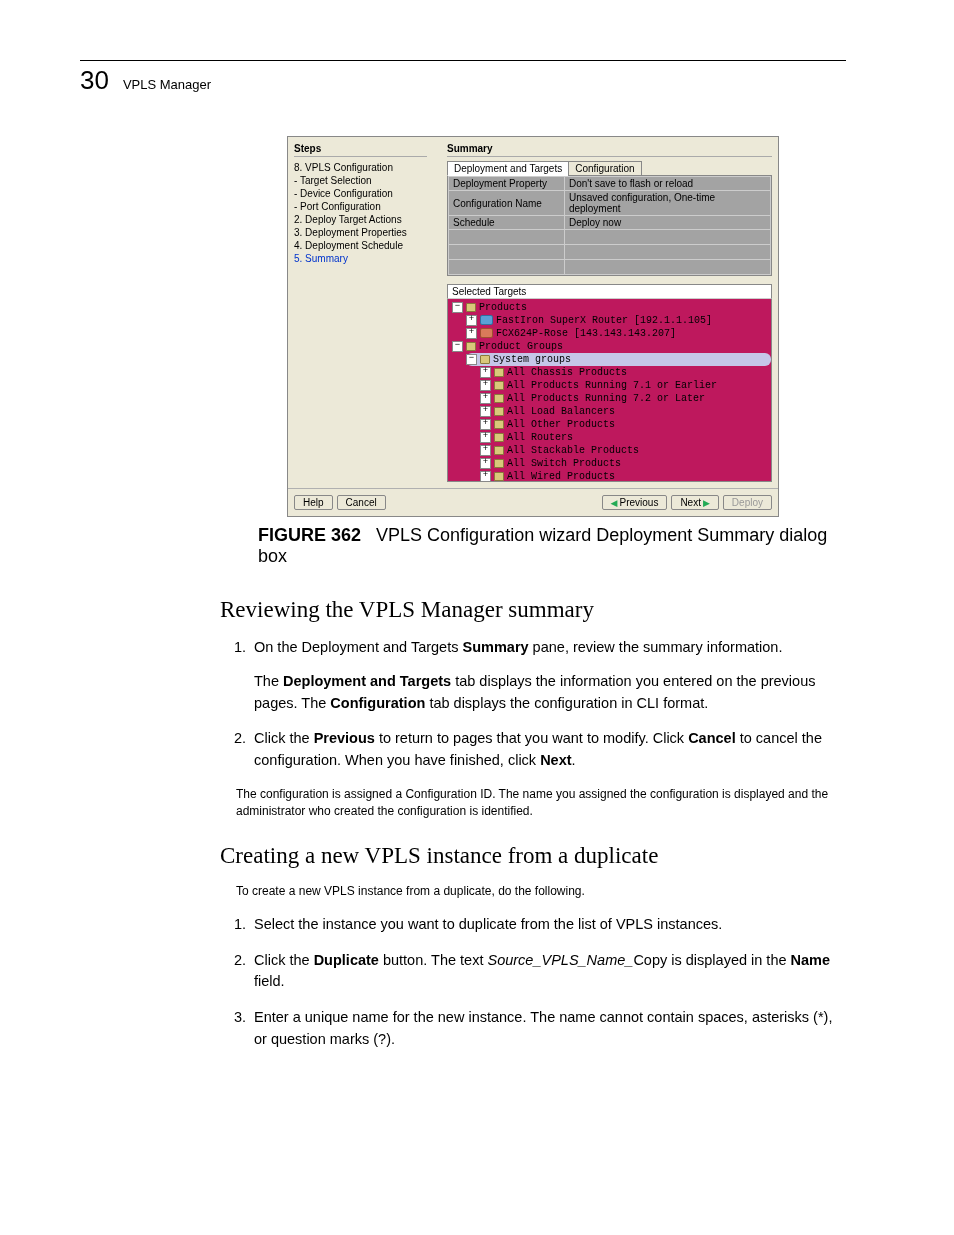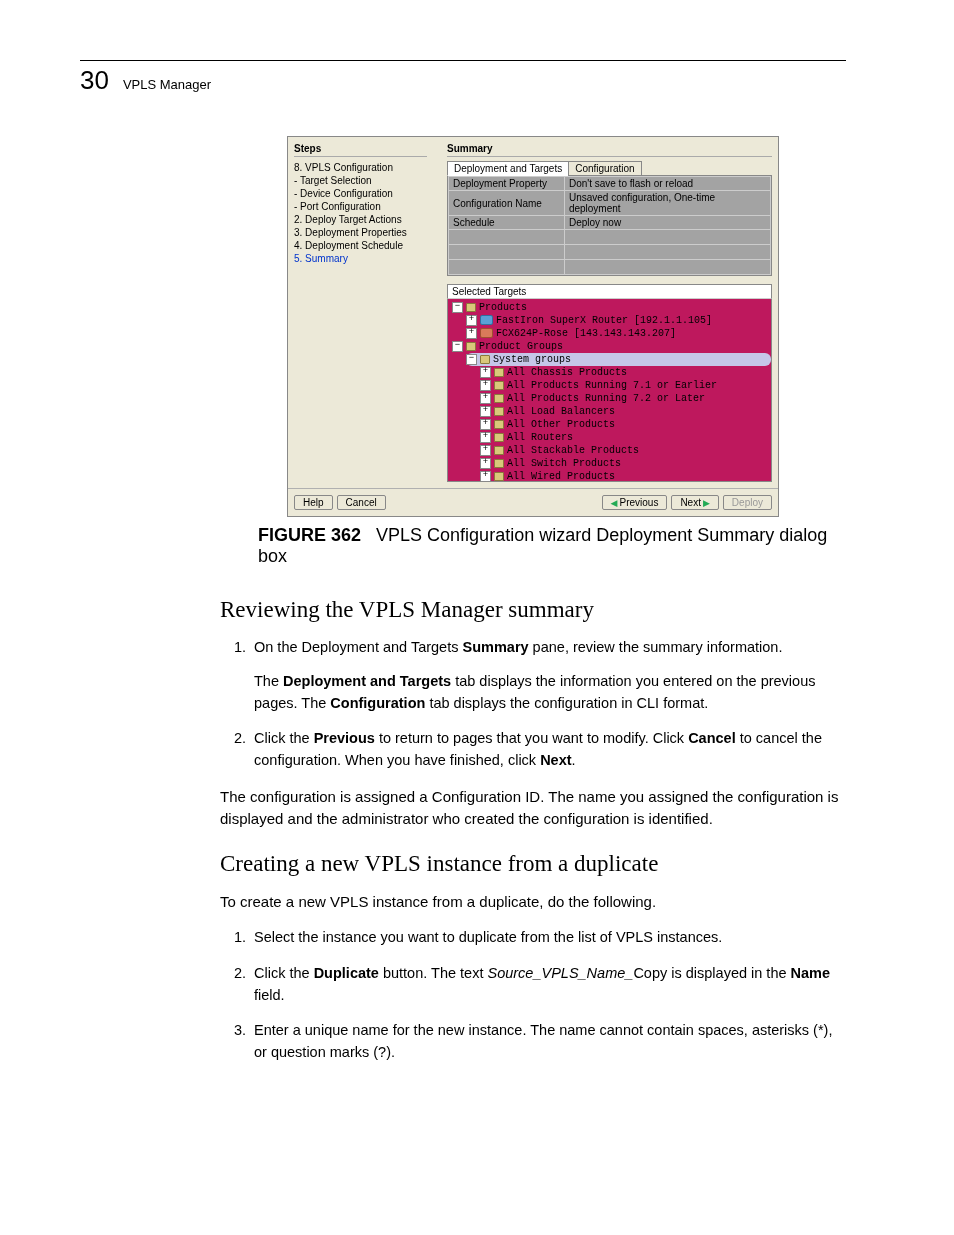--- a/index.html
+++ b/index.html
@@ -68,21 +68,21 @@
   .button-bar .left, .button-bar .right { display:flex; gap:4px; }
   .win-btn { font-family: Tahoma, Arial, sans-serif; font-size:10px; border:1px solid #888; background: #ece9d8; padding: 1px 8px; border-radius: 2px; }
   .win-btn.disabled { color:#999; }
   .tri-left { color:#2a5; font-size:9px; margin-right:2px; }
   .tri-right { color:#2a5; font-size:9px; margin-left:2px; }
 
   
   .figure-caption { font-size: 18px; margin: 8px 0 30px 38px; }
   .figure-caption .fignum { font-weight: 700; }
   .h2 { font-family: Georgia, "Times New Roman", serif; font-size: 23px; margin: 22px 0 14px 0; font-weight: 400; }
-  .para { font-size: 15px; line-height: 1.45; margin: 0 0 14px 0; }
+  .para { font-size: 12px; line-height: 1.45; margin: 0 0 14px 16px; }
   ol.doc-list { font-size: 14.5px; line-height: 1.5; padding-left: 30px; margin: 0 0 14px 0; }
   ol.doc-list li { margin-bottom: 14px; padding-left: 4px; }
   ol.doc-list li p { margin: 12px 0 0 0; }
   .b { font-weight: 700; }
   .it { font-style: italic; }
 </style>
 </head>
 <body>
 
 <div class="page">

